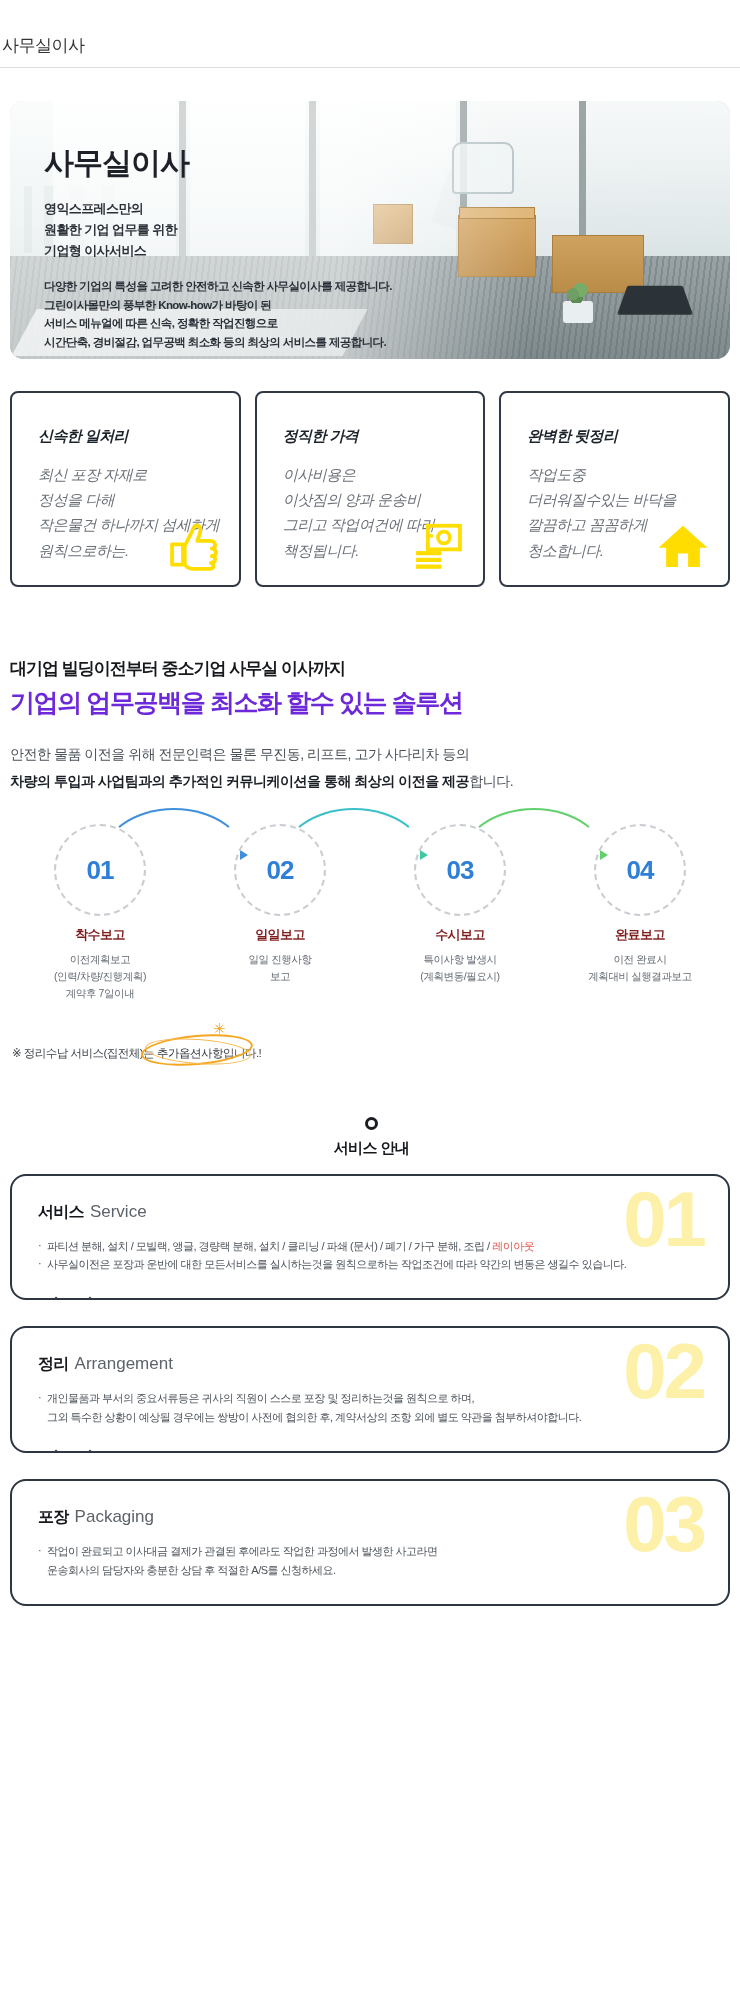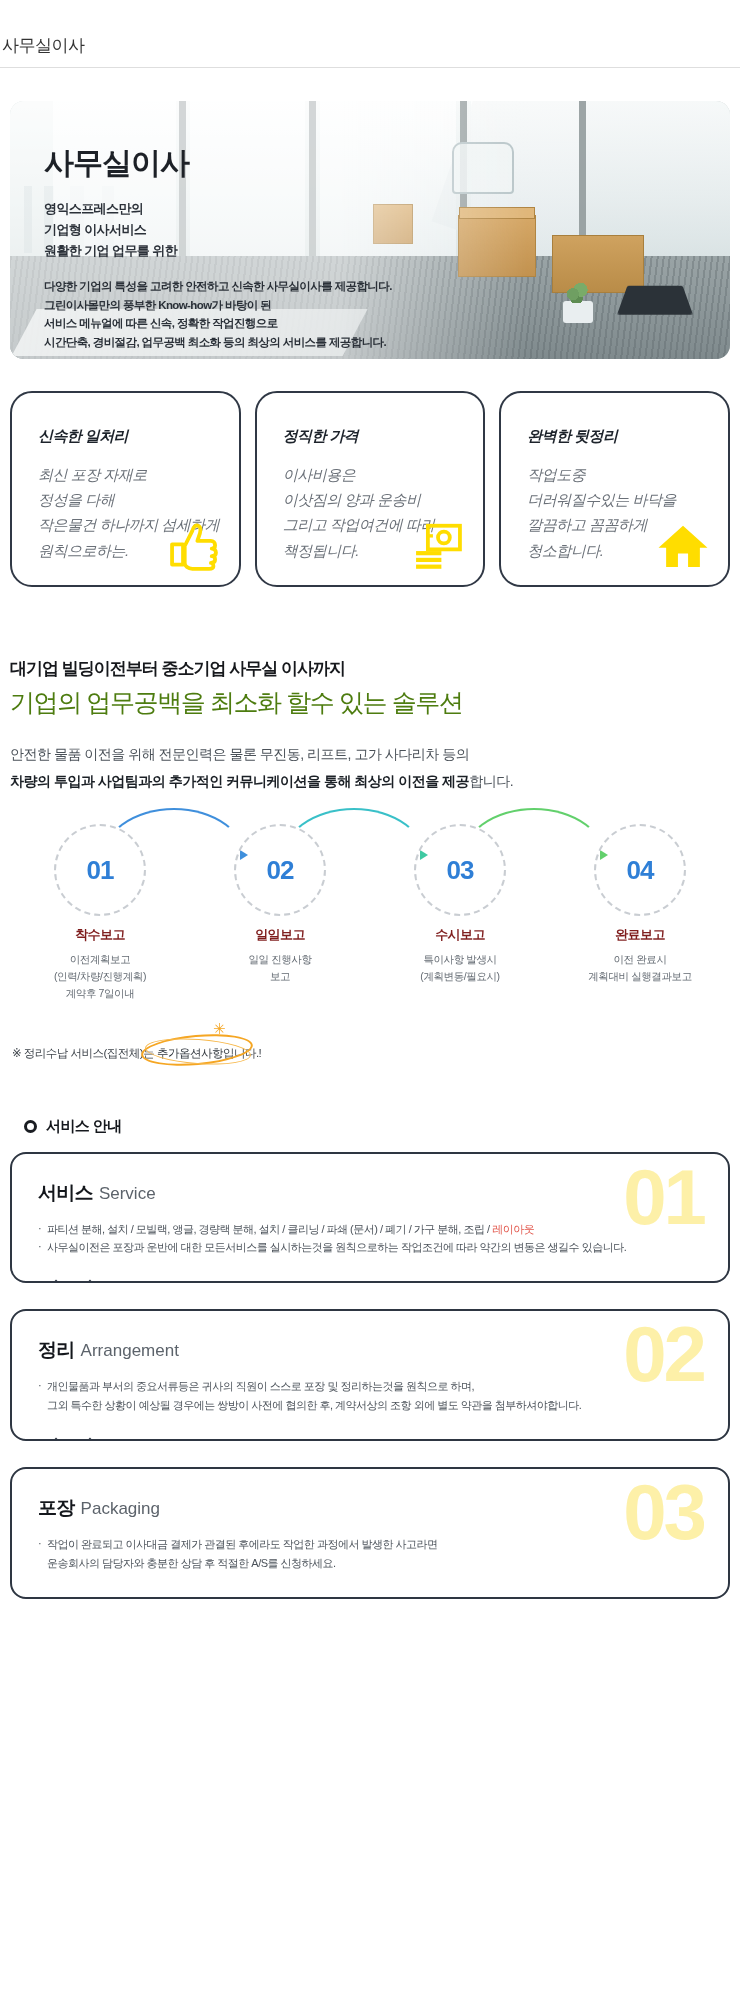--- a/index.html
+++ b/index.html
@@ -123,21 +123,21 @@
   }
   .hero-sub { font-size: 13px; font-weight: bold; color: #2b3139; line-height: 1.62; letter-spacing: -0.6px; }
   .hero-desc { margin-top: 16px; font-size: 11.5px; font-weight: bold; color: #2a3038; line-height: 1.62; letter-spacing: -0.6px; }
 
   
   .features { display: flex; gap: 14px; padding: 32px 10px 0 10px; }
   .feature-card {
     position: relative;
     flex: 1; height: 196px;
     border: 2px solid #303845;
-    border-radius: 22px;
+    border-radius: 8px;
     padding: 34px 0 0 26px;
   }
   .feature-title {
     font-size: 15px; font-weight: bold; font-style: italic;
     color: #1d232b; letter-spacing: -0.6px; margin-bottom: 16px;
   }
   .feature-body {
     font-size: 15px; font-style: italic; color: #6a7078;
     line-height: 1.68; letter-spacing: -0.5px;
   }
@@ -147,21 +147,21 @@
   }
   .feature-icon svg { width: 100%; height: 100%; display: block; }
 
   
   .solution { padding: 70px 10px 0 10px; }
   .solution-kicker {
     font-size: 17px; font-weight: bold; color: #16181c;
     letter-spacing: -1px; margin-bottom: 6px;
   }
   .solution-headline {
-    font-size: 25px; font-weight: normal; color: #4d7c0f;
+    font-size: 25px; font-weight: bold; color: #6d28d9;
     letter-spacing: -1.4px; margin-bottom: 22px;
   }
   .solution-desc { font-size: 14px; color: #4a5158; line-height: 1.9; letter-spacing: -0.5px; }
   .solution-desc b { color: #1b2026; font-weight: bold; }
 
   
   .steps { position: relative; display: flex; padding: 30px 10px 0 10px; }
   .step { position: relative; flex: 1; text-align: center; }
   .step-circle {
     width: 92px; height: 92px; margin: 0 auto 10px auto;
@@ -214,21 +214,22 @@
     pointer-events: none;
   }
   .note-star {
     position: absolute; left: 56px; top: -26px;
     color: #F5A623; font-size: 15px; font-weight: bold;
   }
 
   
   .guide-head {
     display: flex; align-items: center; gap: 9px;
-    padding: 56px 10px 0 24px;
+    padding: 56px 10px 0 13px;
+    flex-direction: column;
   }
   .guide-dot {
     width: 13px; height: 13px; border-radius: 50%;
     border: 3px solid #1a1d22;
   }
   .guide-title { font-size: 15px; font-weight: bold; color: #15181d; letter-spacing: -0.6px; }
 
   .panels { padding: 16px 10px 0 10px; }
   .panel {
     position: relative;
@@ -239,21 +240,21 @@
     overflow: hidden;
     background: #fff;
   }
   .panel:last-child { margin-bottom: 0; }
   .panel-wm {
     position: absolute; right: 24px; top: 4px;
     font-size: 78px; font-weight: bold; color: #FDF0A8;
     letter-spacing: -3px; line-height: 1; z-index: 0;
   }
   .panel-title { position: relative; z-index: 1; margin-bottom: 14px; }
-  .panel-title .ko { font-size: 19px; font-weight: bold; color: #14171c; letter-spacing: -0.7px; text-align: center; }
+  .panel-title .ko { font-size: 16px; font-weight: bold; color: #14171c; letter-spacing: -0.7px; text-align: center; }
   .panel-title .en { font-size: 17px; color: #5c636b; margin-left: 6px; }
   .panel-list { position: relative; z-index: 1; }
   .panel-list li {
     list-style: none;
     font-size: 11px; color: #4b525a; line-height: 1.72; letter-spacing: -0.5px;
     padding-left: 9px; position: relative;
   }
   .panel-list li:before {
     content: '·'; position: absolute; left: 0; top: -1px; color: #4b525a;
   }
@@ -293,22 +294,22 @@
     <div class="box-a"></div>
     <div class="box-b"></div>
     <div class="plant"></div>
     <div class="laptop"></div>
   </div>
   <div class="hero-tint"></div>
   <div class="hero-content">
     <div class="hero-title">사무실이사</div>
     <div class="hero-sub">
       <div>영익스프레스만의</div>
+      <div>원활한 기업 업무를 위한</div>
       <div>기업형 이사서비스</div>
-      <div>원활한 기업 업무를 위한</div>
     </div>
     <div class="hero-desc">
       <div>다양한 기업의 특성을 고려한 안전하고 신속한 사무실이사를 제공합니다.</div>
       <div>그린이사몰만의 풍부한 Know-how가 바탕이 된</div>
       <div>서비스 메뉴얼에 따른 신속, 정확한 작업진행으로</div>
       <div>시간단축, 경비절감, 업무공백 최소화 등의 최상의 서비스를 제공합니다.</div>
     </div>
   </div>
 </div>
 

